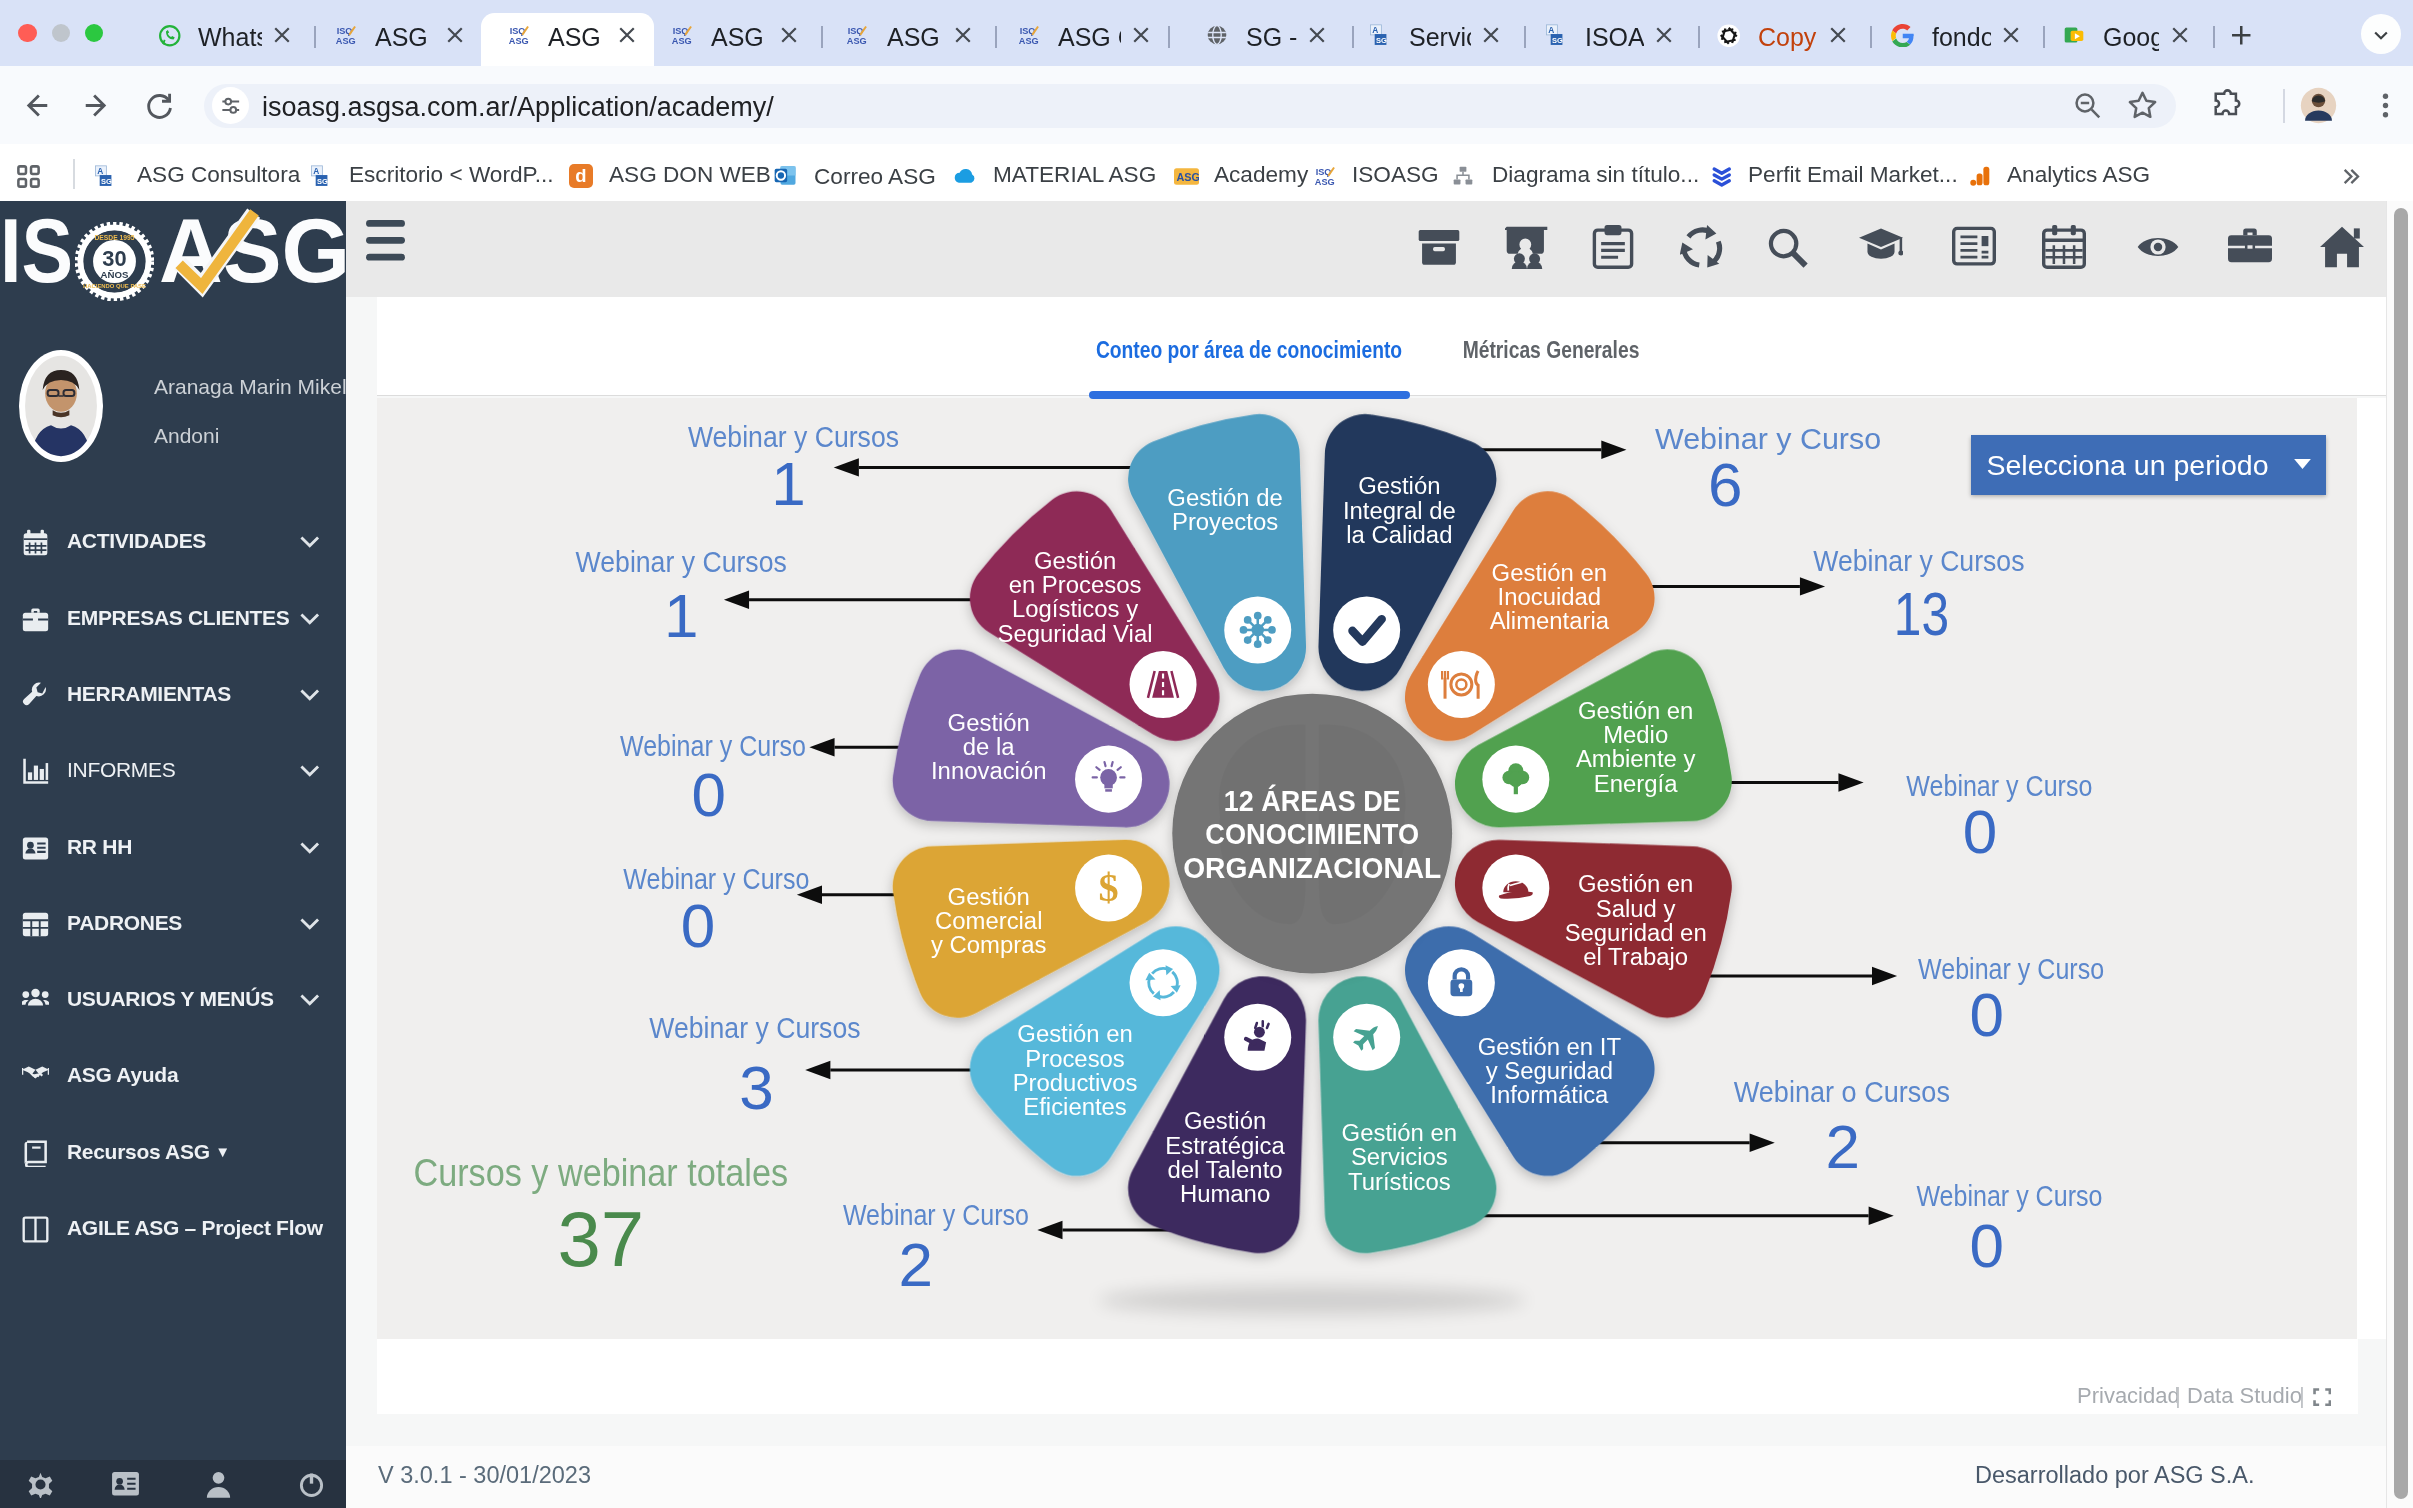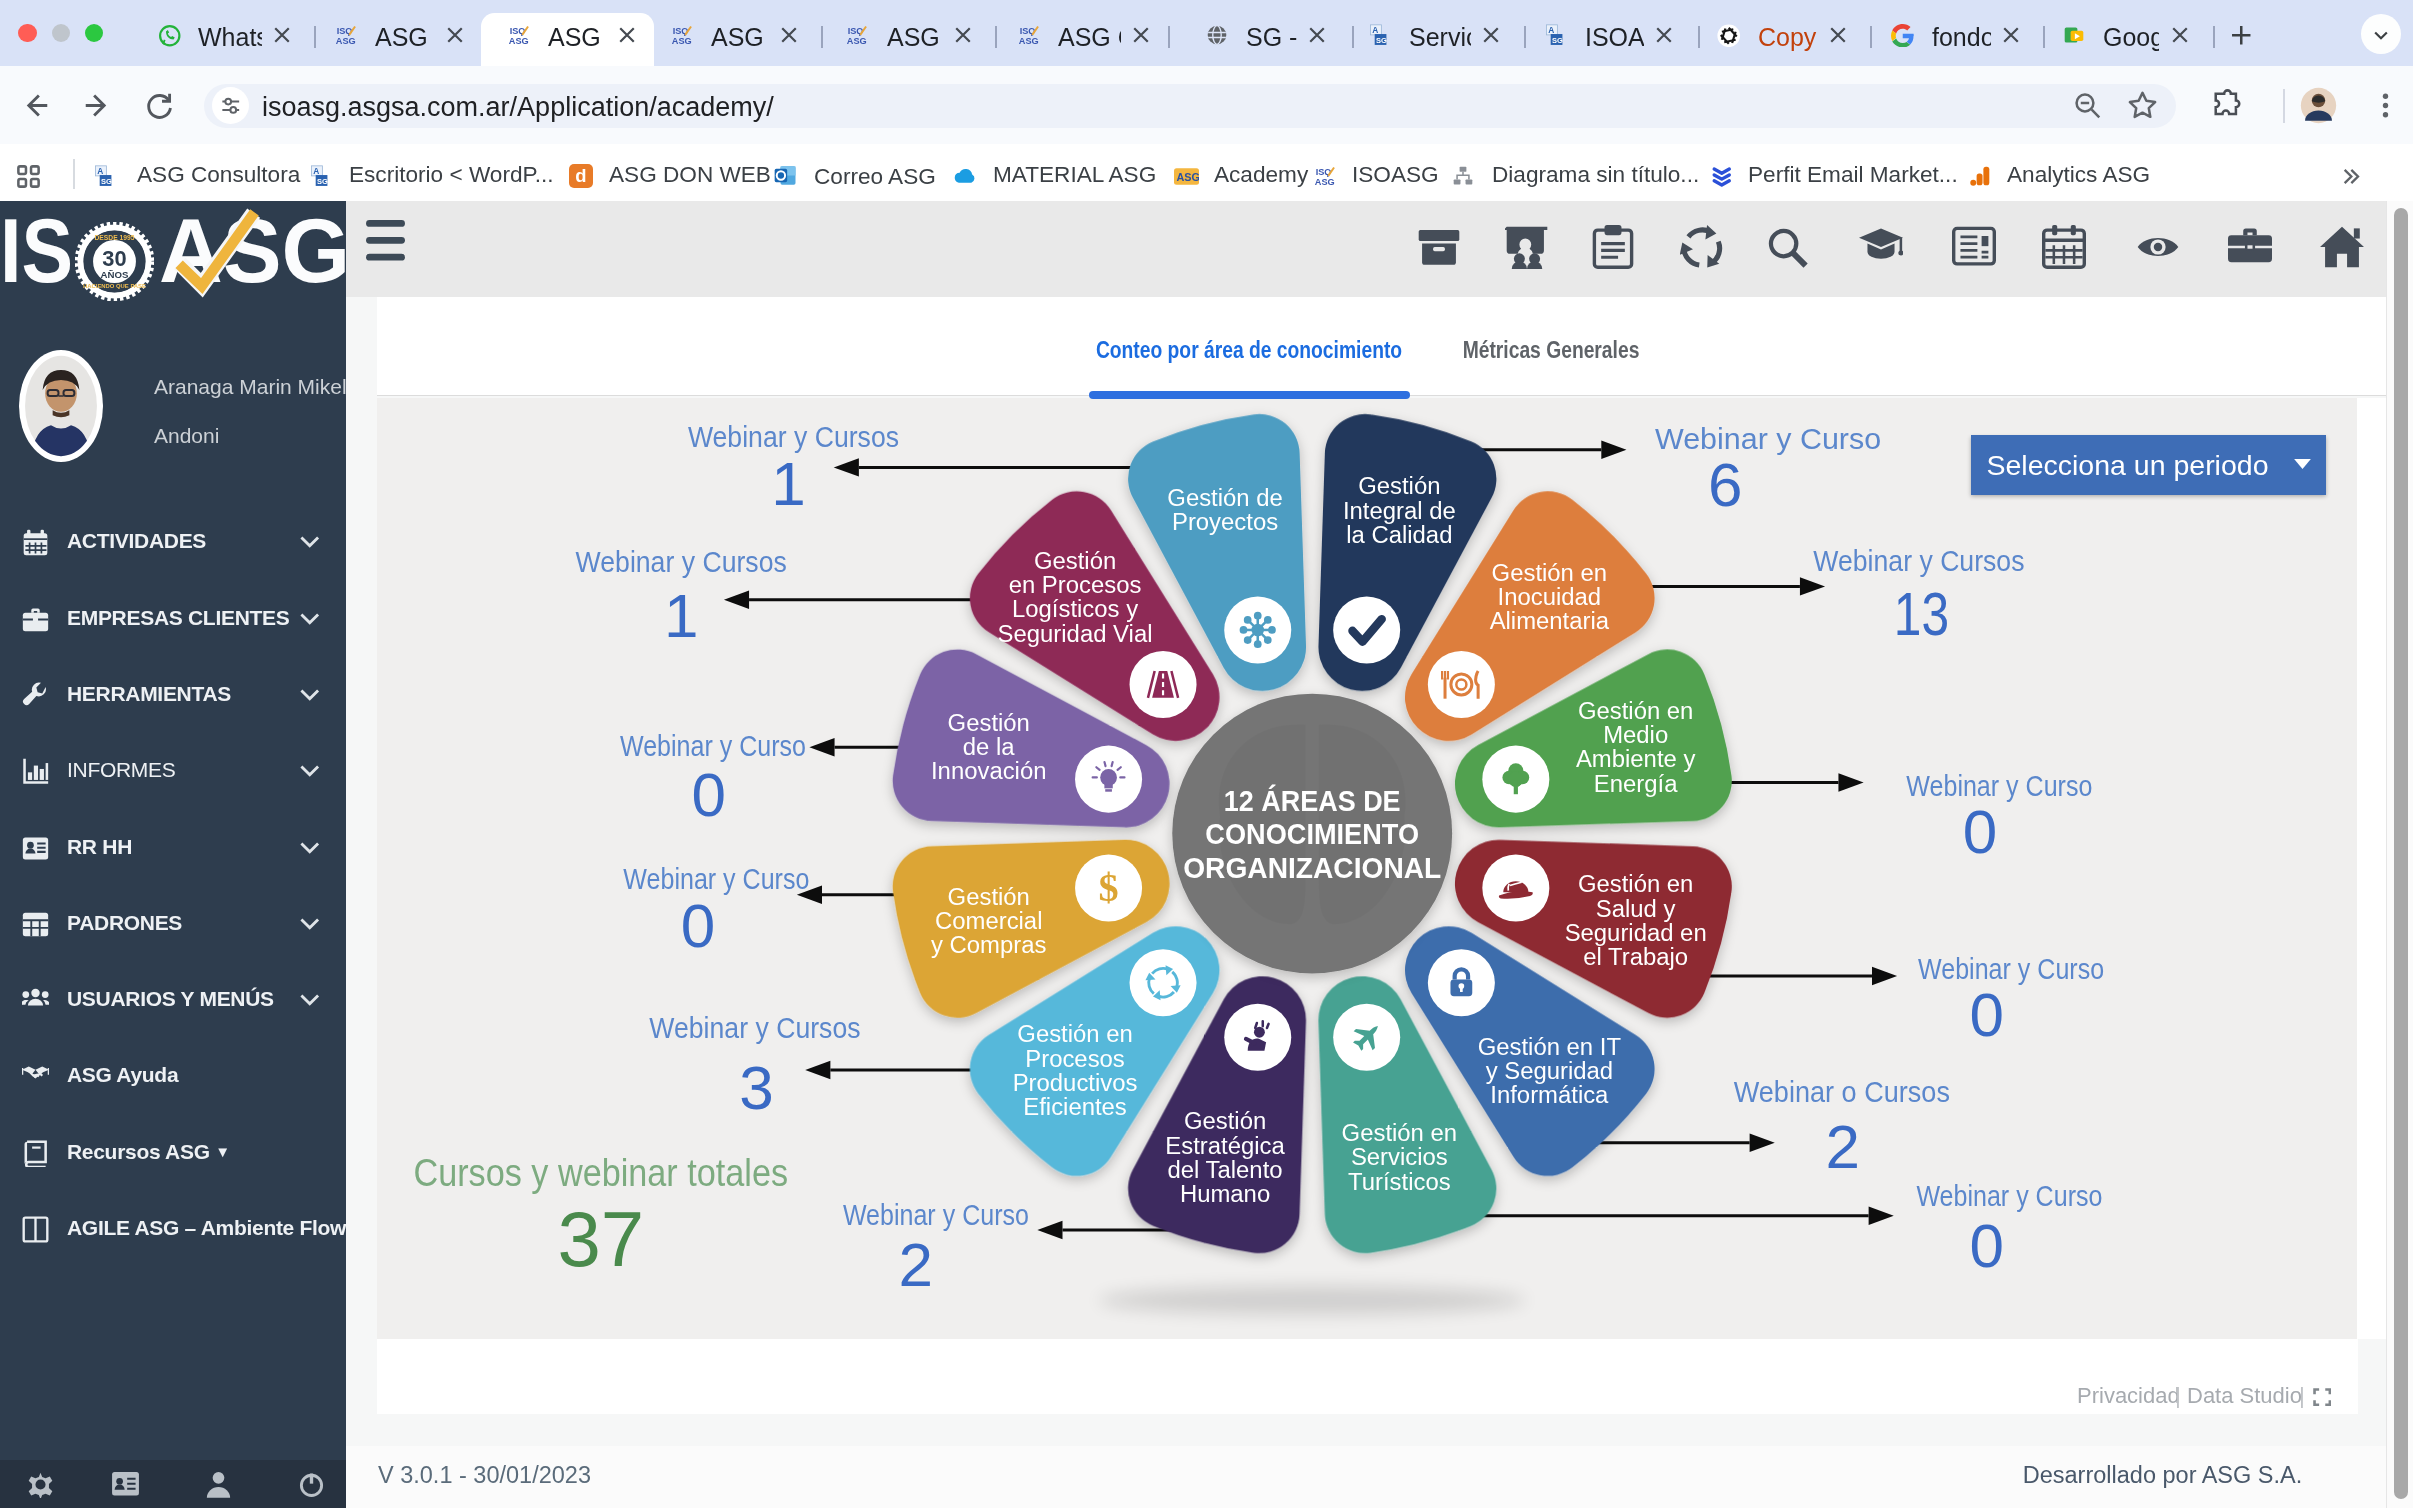--- a/index.html
+++ b/index.html
@@ -404,21 +404,21 @@
     <path d="M6,2 a3,3 0 0 0 -3,3 V29 a3,3 0 0 1 3,-3" fill="#e9edf0"></path>
     <path d="M12,9 h10" stroke="#e9edf0" stroke-width="2.6"></path>
   </svg>
 <div class="abs" style="left:67px;top:1140px;font-size:21px;font-weight:bold;letter-spacing:-0.3px;color:#eef1f4;white-space:nowrap">Recursos ASG <span style="font-size:15px;vertical-align:2.5px">▼</span></div>
 <svg class="abs" style="left:22px;top:1216px" width="27" height="27" viewBox="0 0 32 32">
     <g fill="none" stroke="#e9edf0" stroke-width="2.8">
       <rect x="2" y="2" width="28" height="28" rx="2"></rect>
       <path d="M16,2 V30"></path>
     </g>
   </svg>
-<div class="abs" style="left:67px;top:1216px;font-size:21px;font-weight:bold;letter-spacing:-0.3px;color:#eef1f4;white-space:nowrap">AGILE ASG – Ambiente Flow</div>
+<div class="abs" style="left:67px;top:1216px;font-size:21px;font-weight:bold;letter-spacing:-0.3px;color:#eef1f4;white-space:nowrap">AGILE ASG – Project Flow</div>
 <div class="abs" style="left:0;top:1460px;width:346px;height:49px;background:#273240"></div>
 <svg class="abs" style="left:27px;top:1471px" width="27" height="27" viewBox="0 0 32 32">
     <path d="M16,10 a6,6 0 1 0 0,12 a6,6 0 0 0 0,-12 M16,2 l2,5 4,1.5 5,-2 3,5 -4,4 0,4.5 4,4 -3,5 -5,-2 -4,1.5 -2,5 -2,-5 -4,-1.5 -5,2 -3,-5 4,-4 0,-4.5 -4,-4 3,-5 5,2 4,-1.5 Z" fill="#b9c0c7" fill-rule="evenodd"></path>
   </svg>
 <svg class="abs" style="left:112px;top:1472px" width="27" height="23.5" viewBox="0 0 32 28">
     <rect x="0" y="0" width="32" height="28" rx="3" fill="#b9c0c7"></rect>
     <circle cx="9" cy="11" r="4" fill="#273240"></circle>
     <path d="M3,21 a6,6 0 0 1 12,0 Z" fill="#273240"></path>
     <path d="M18,8 h10 M18,14 h10 M18,20 h10" stroke="#273240" stroke-width="2.4"></path>
   </svg>
@@ -792,15 +792,15 @@
 <div class="abs" style="left:2175px;top:1383px;font-size:22.6px;color:#c0c3c7">|</div>
 <div class="abs" style="left:2187px;top:1383px;font-size:22px;color:#a6aaaf;text-shadow:0 0 2.5px #fff">Data Studio</div>
 <div class="abs" style="left:2299px;top:1383px;font-size:22.6px;color:#c0c3c7">|</div>
 <svg class="abs" style="left:2313px;top:1388px" width="18.4" height="18.4" viewBox="0 0 24 24">
     <g fill="none" stroke="#80868b" stroke-width="3.4">
       <path d="M2,8 V2 H8 M16,2 H22 V8 M22,16 V22 H16 M8,22 H2 V16"></path>
     </g>
   </svg>
 <div class="abs" style="left:346px;top:1446px;width:2040px;height:62px;background:#fbfbfb"></div>
 <div class="abs" style="left:378px;top:1462px;font-size:23.5px;color:#5a6b7a">V 3.0.1 - 30/01/2023</div>
-<div class="abs" style="left:1975px;top:1462px;width:375px;text-align:center;font-size:23.5px;color:#49586a">Desarrollado por ASG S.A.</div>
+<div class="abs" style="left:1975px;top:1462px;width:375px;text-align:left;font-size:23.5px;color:#49586a">Desarrollado por ASG S.A.</div>
 <div class="abs" style="left:2386px;top:201px;width:28px;height:1307px;background:#fbfbfb;border-left:1.7px solid #e6e6e6"></div>
 <div class="abs" style="left:2394px;top:208px;width:14.2px;height:1291px;border-radius:7.5px;background:#a8a8a8"></div>
 
 </body></html>

